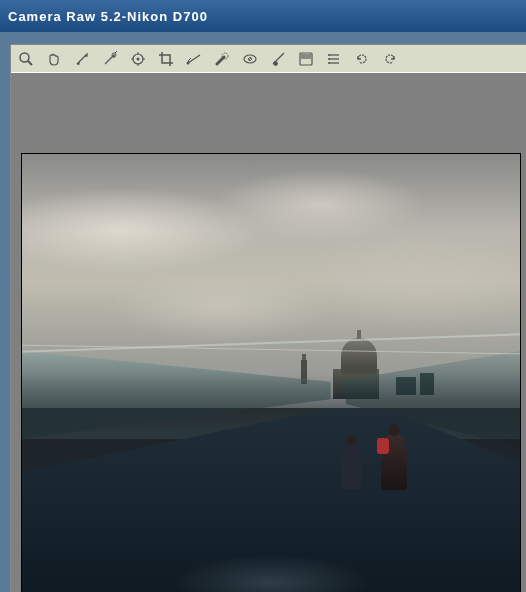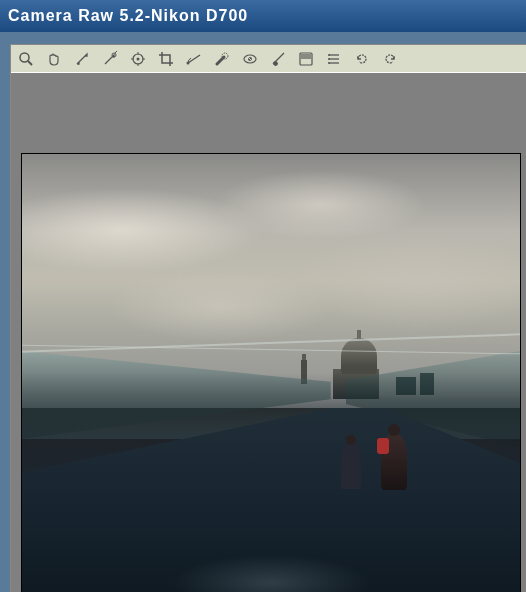--- a/index.html
+++ b/index.html
@@ -10,21 +10,21 @@
     font-family: "SimSun", "Microsoft YaHei", sans-serif;
     overflow: hidden;
   }
   .title-bar {
     height: 32px;
     background: linear-gradient(to bottom, #3a6aa0 0%, #2a5a90 50%, #1a4a80 100%);
     color: #fff;
     display: flex;
     align-items: center;
     padding: 0 8px;
-    font-size: 16px;
+    font-size: 13px;
     font-weight: bold;
     letter-spacing: 1px;
   }
   .content-frame {
     position: absolute;
     top: 44px;
     left: 10px;
     right: 0;
     bottom: 0;
     background: #aaaaaa;

